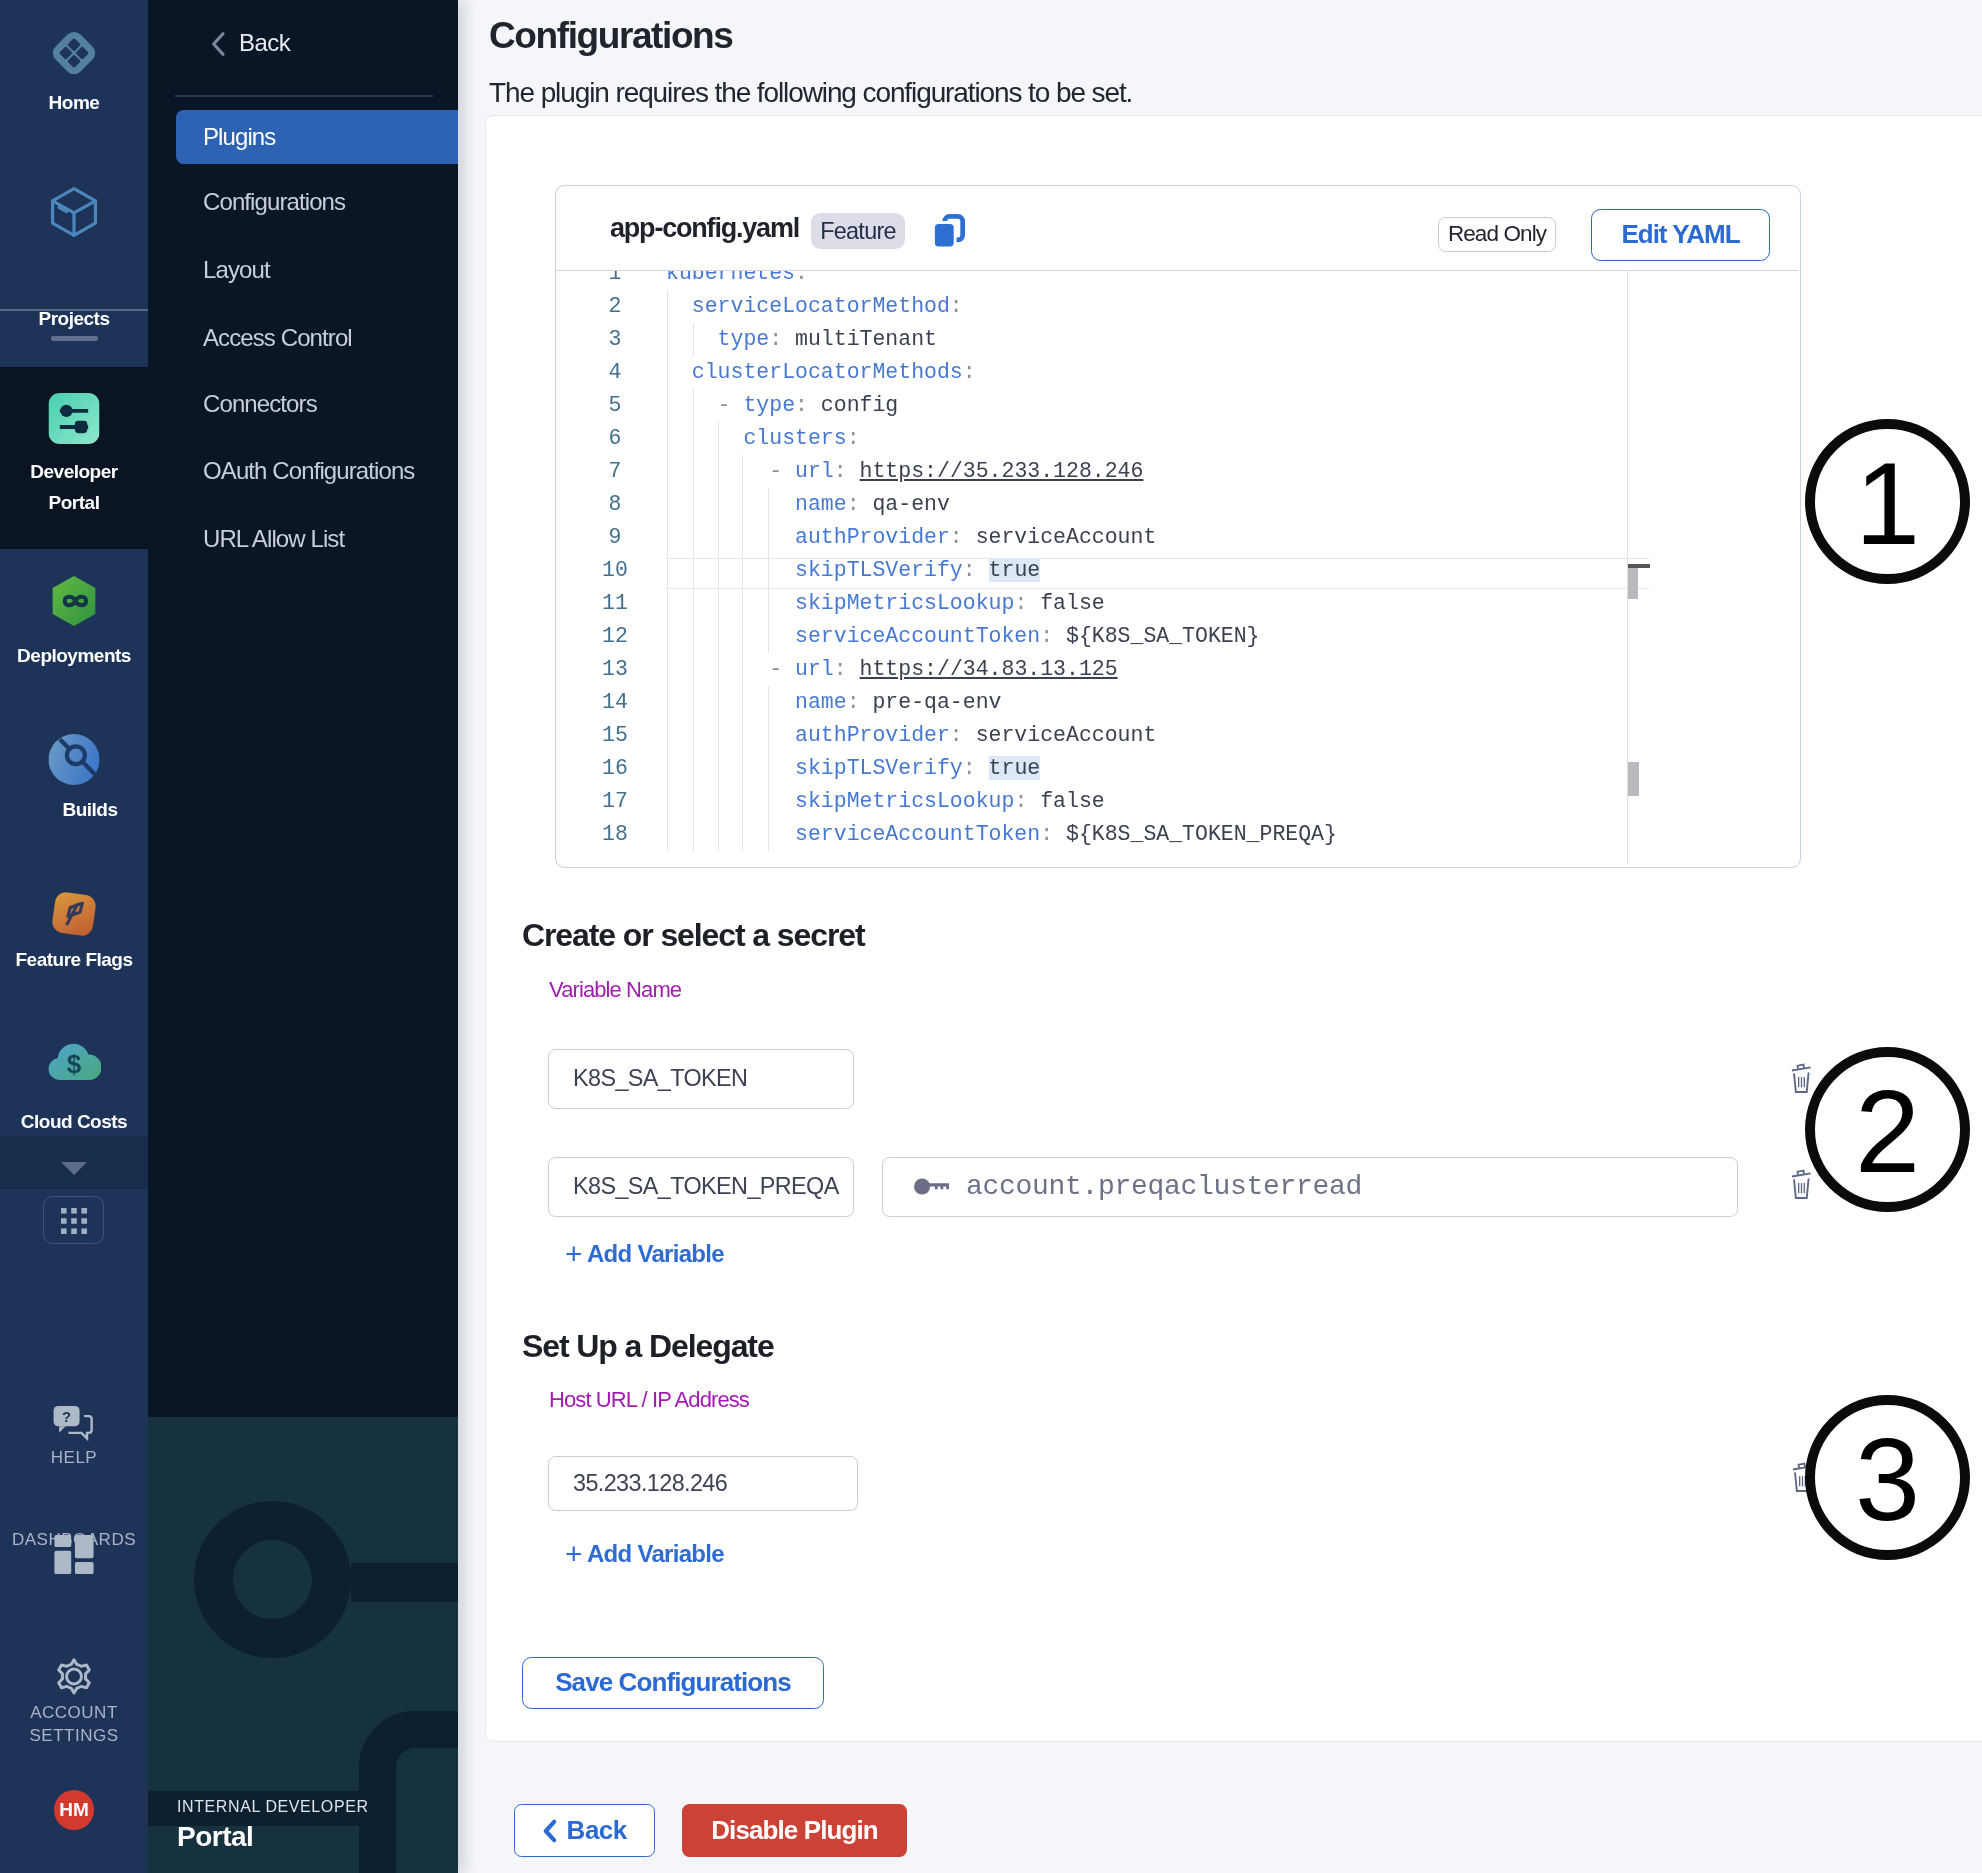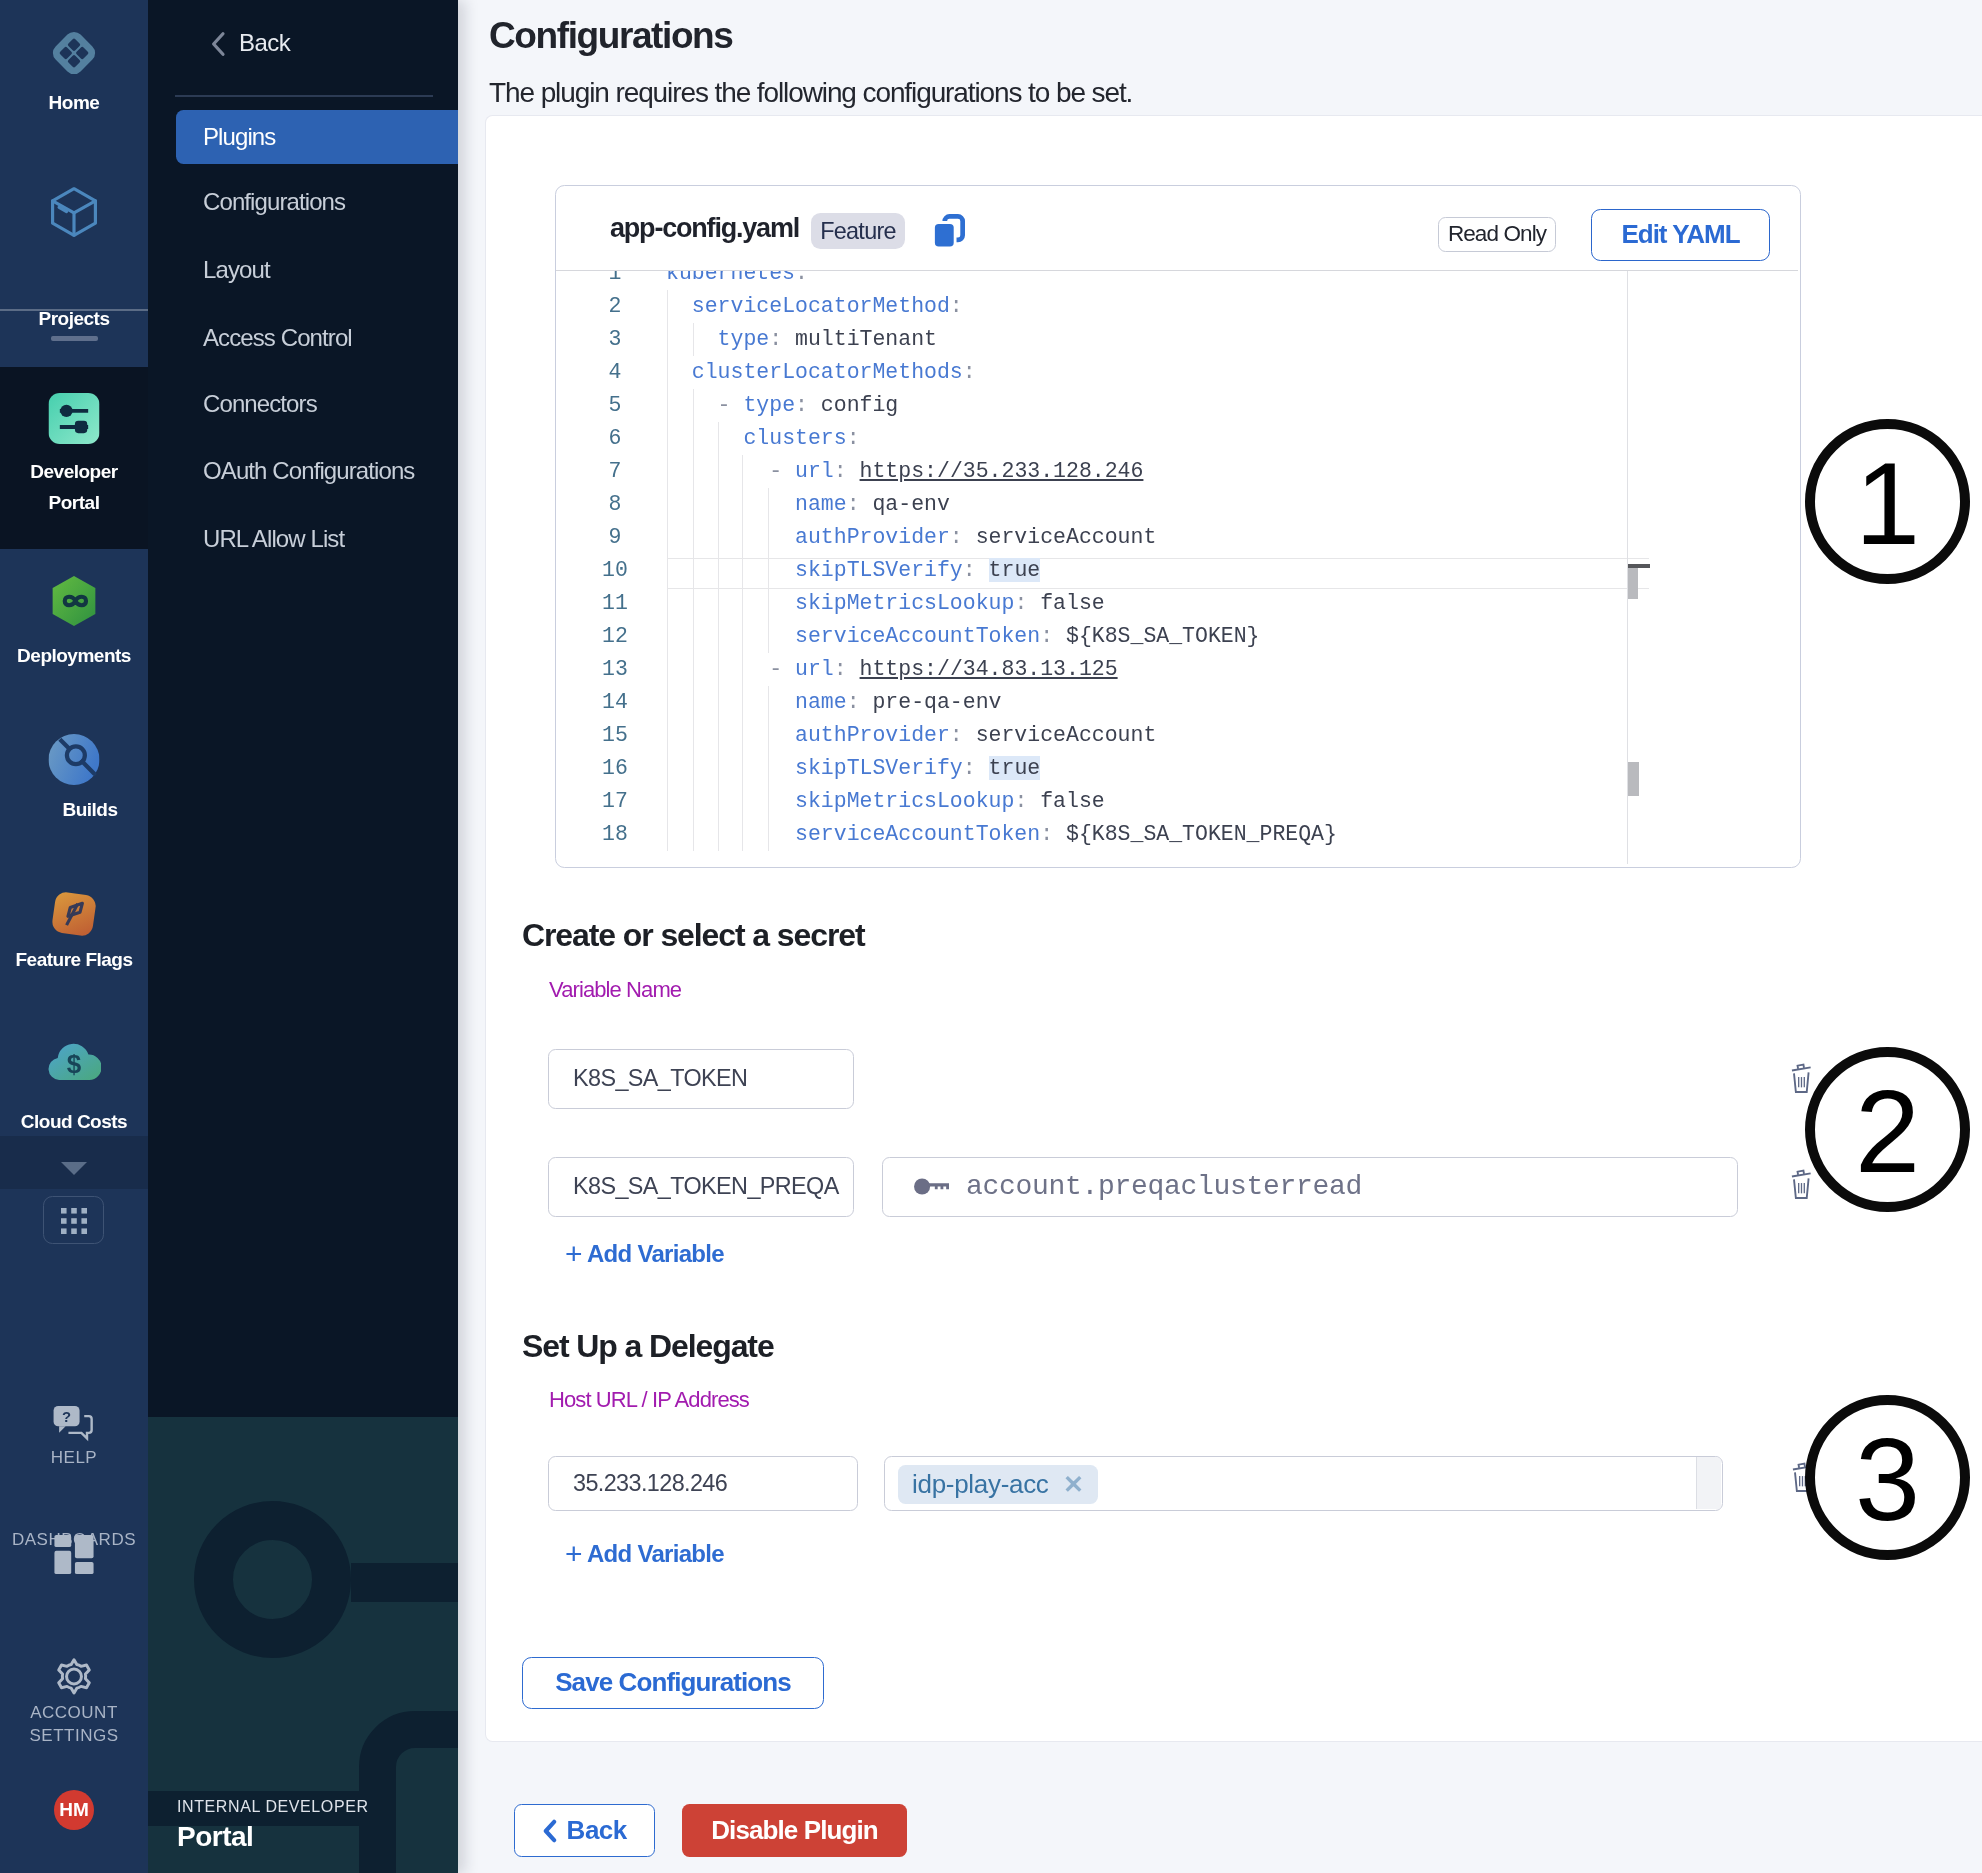--- a/index.html
+++ b/index.html
@@ -290,24 +290,20 @@
 </svg></div>
 
       <div class="addvar" style="left:79px; top:1121px;"><span class="plus">+</span> Add Variable</div>
 
       <div class="h2" style="left:36px; top:1212px;">Set Up a Delegate</div>
       <div class="lbl" style="left:63px; top:1271px;">Host URL / IP Address</div>
 
       <div class="inp" style="left:62px; top:1340px; width:310px; height:55px;">
           <span class="txt" style="line-height:52px;">35.233.128.246</span>
         </div>
-      <div class="sel" style="left:398px; top:1340px; width:839px; height:55px; overflow:hidden;">
-        <span class="dgray"></span>
-        <span class="chip">idp-play-acc <span class="x">✕</span></span>
-      </div>
       <div class="trash" style="left:1306px; top:1345px;"><svg width="20.6" height="32" viewBox="0 0 22 34" fill="none" stroke="#5d6886" stroke-width="2">
 <path d="M1 9 L21 5.6"></path>
             <path d="M7.6 7.2 l-0.6 -3.4 l6.3 -1.1 l0.6 3.4"></path>
 <path d="M3.2 12 L5.2 32 H16.8 L18.8 11"></path>
 <g stroke-width="1.4">
               <path d="M8.2 16 v11"></path>
               <path d="M11.2 16 v11"></path>
               <path d="M14.2 16 v11"></path>
             </g>
 </svg></div>

